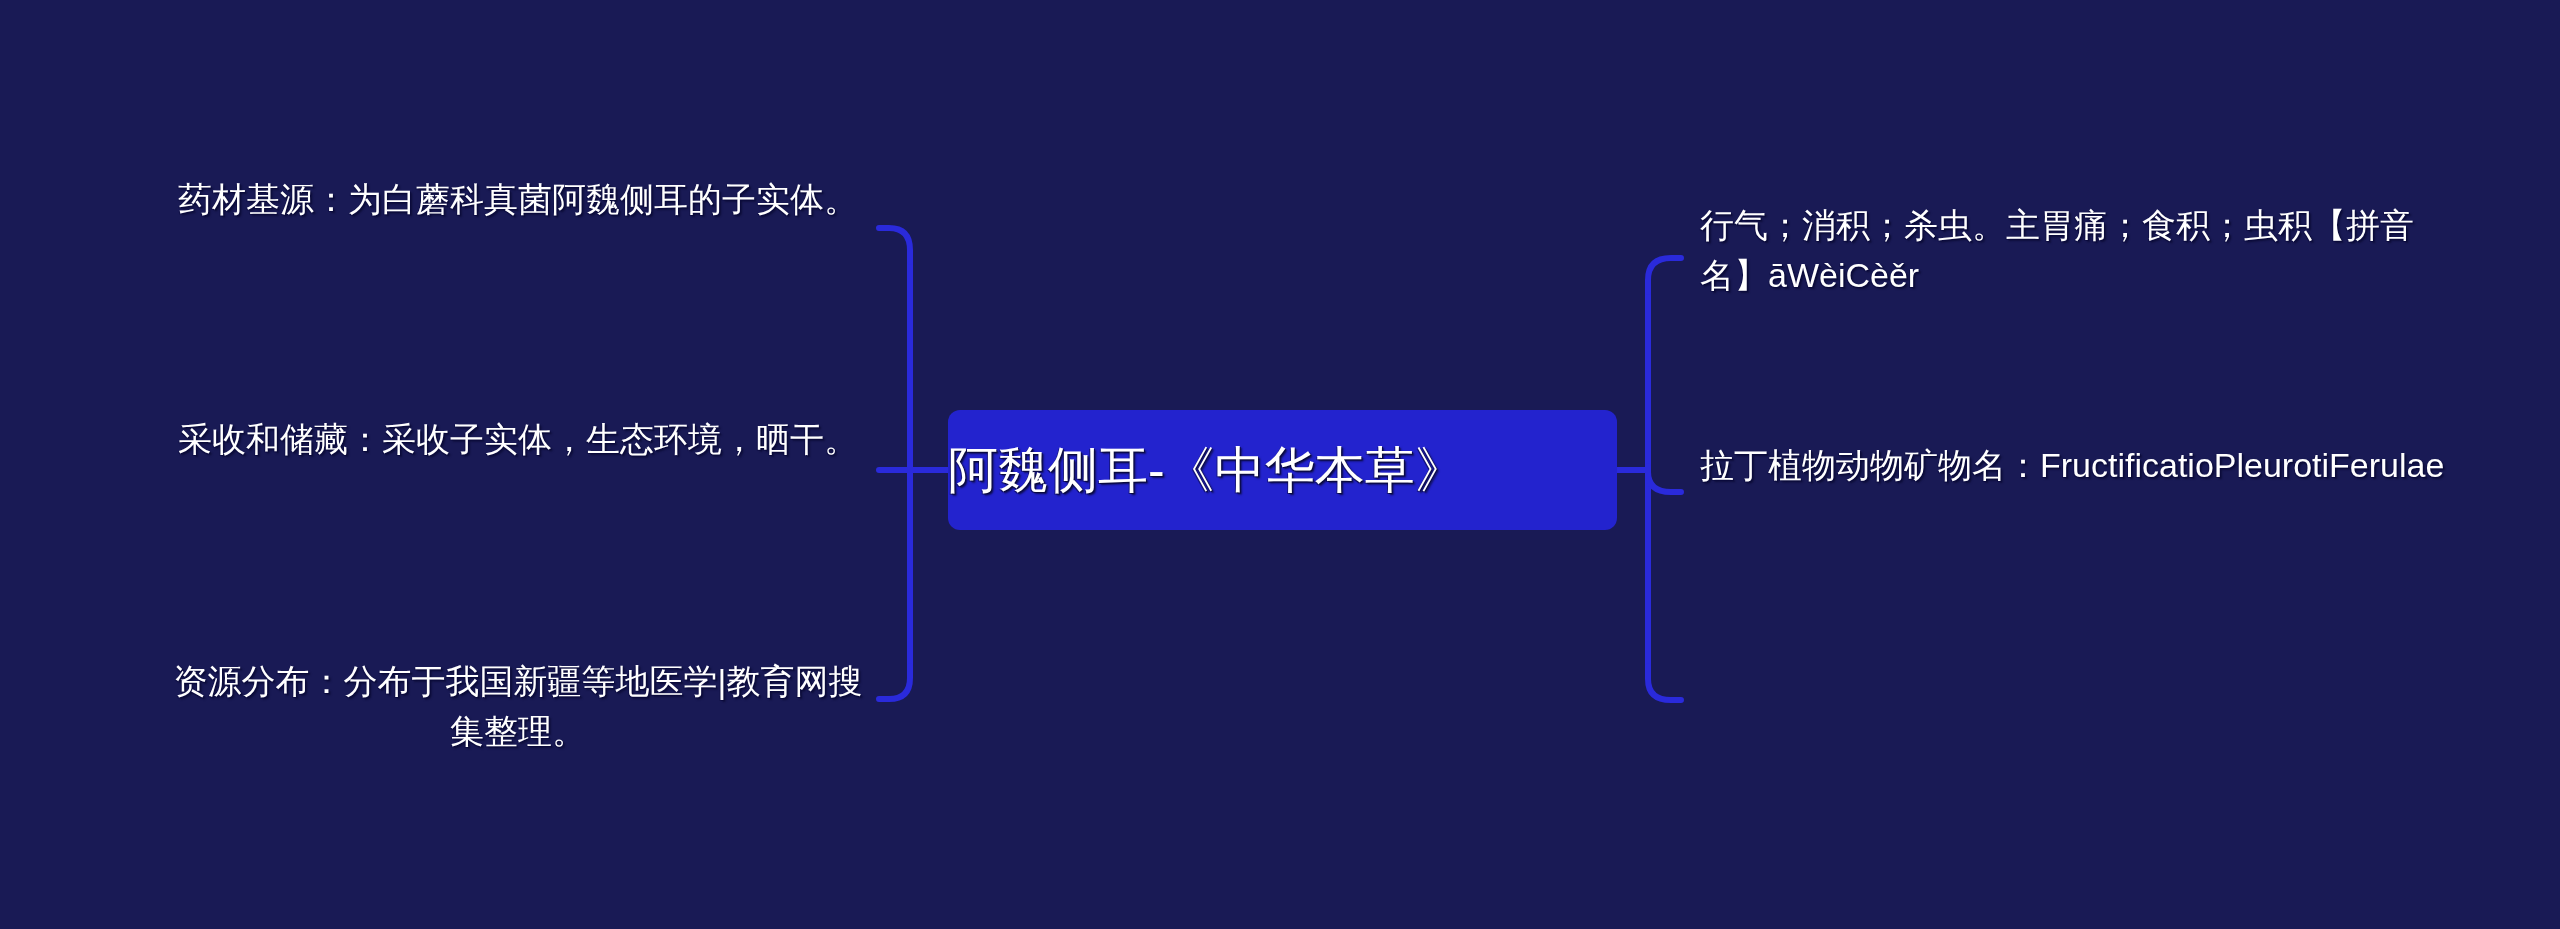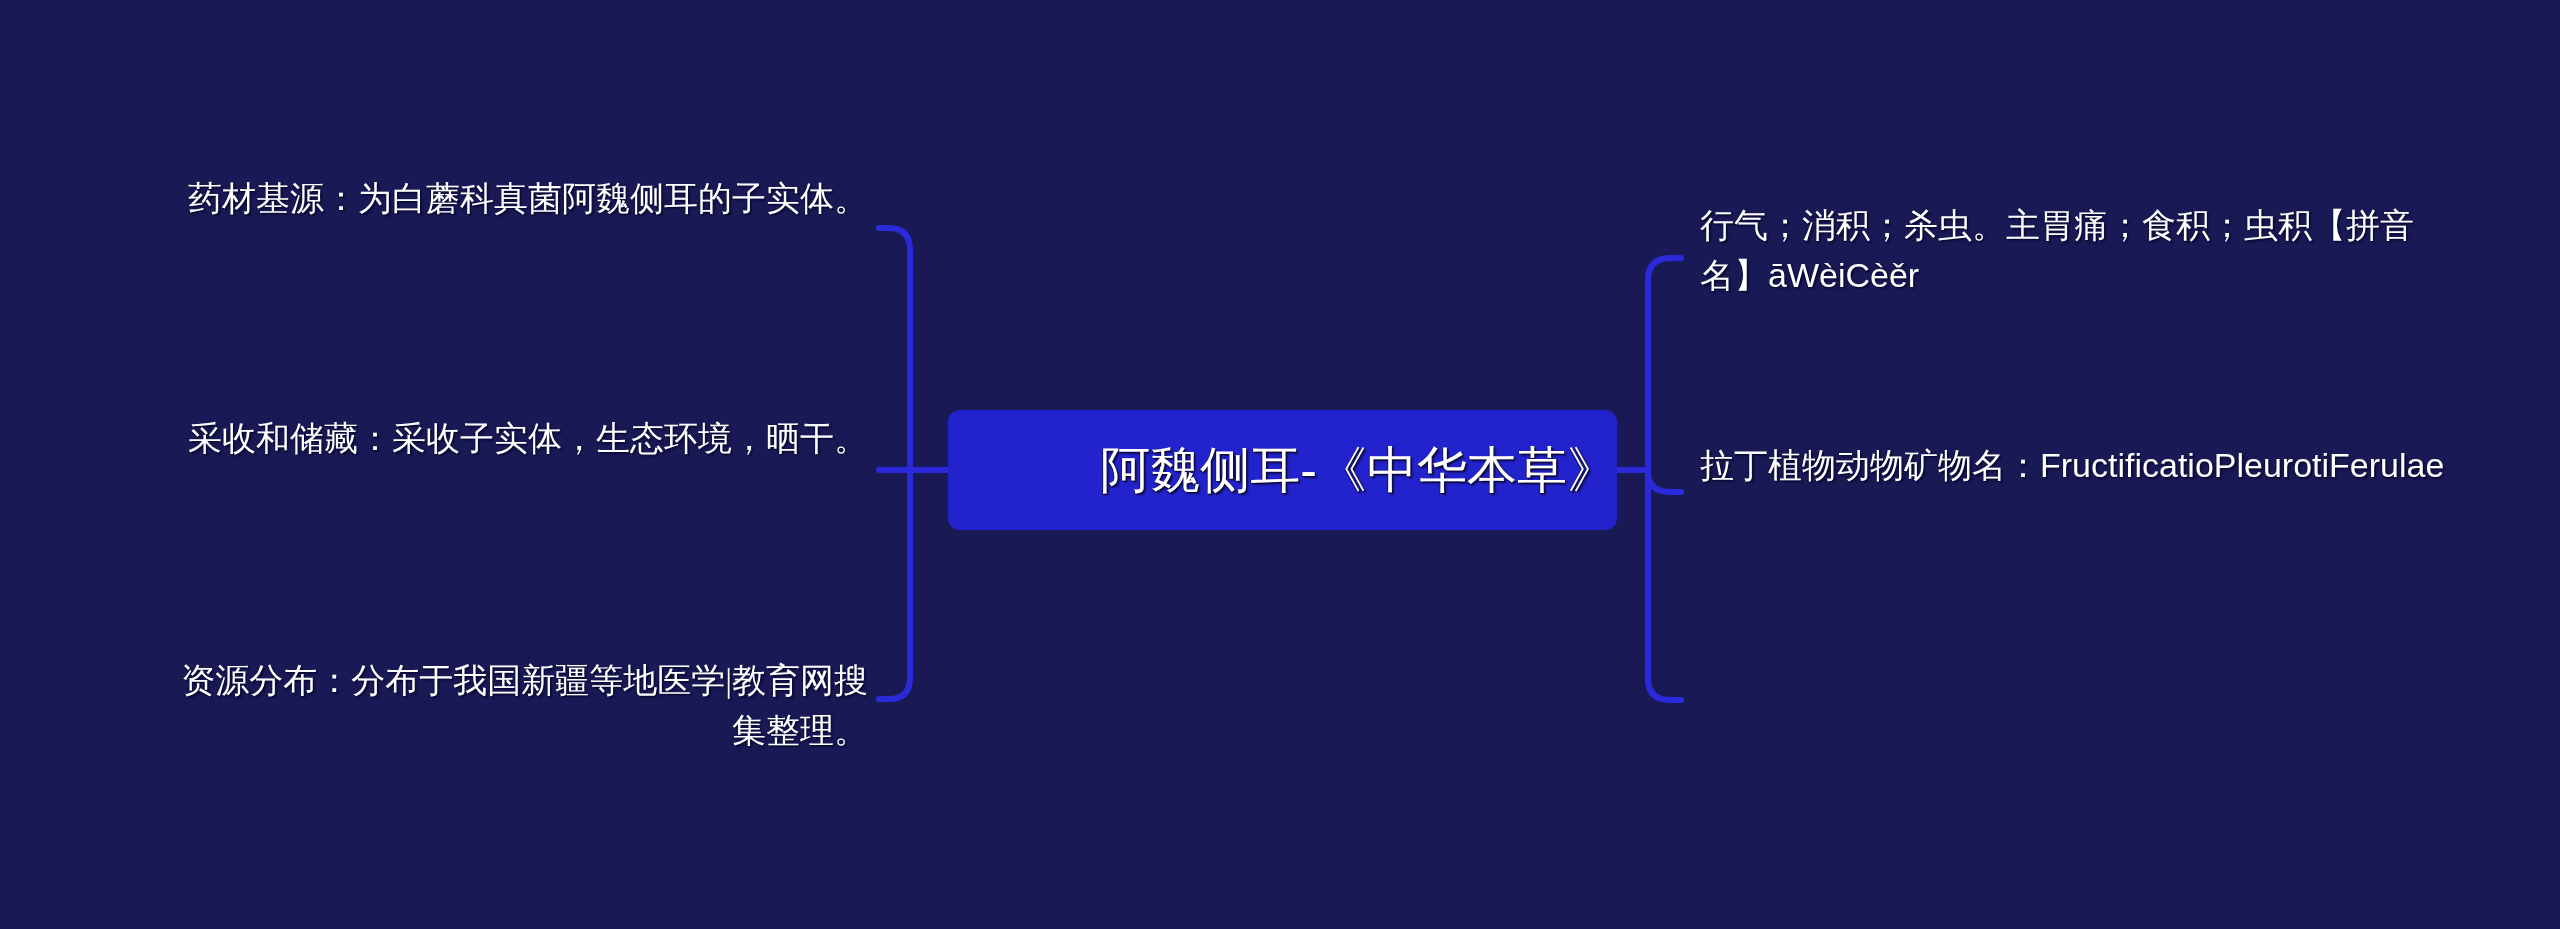--- a/index.html
+++ b/index.html
@@ -31,21 +31,21 @@
   .center-node {
     position: absolute;
     left: 948px;
     top: 410px;
     width: 669px;
     height: 120px;
     background: #2323ce;
     border-radius: 12px;
     display: flex;
     align-items: center;
-    justify-content: flex-end;
+    justify-content: flex-start;
     box-sizing: border-box;
     z-index: 5;
   }
   .center-node .label {
     color: #ffffff;
     font-size: 50px;
     line-height: 1.1;
     font-weight: 400;
     letter-spacing: 0px;
     white-space: nowrap;
@@ -60,21 +60,21 @@
     position: absolute;
     color: #ffffff;
     font-size: 34px;
     line-height: 50px;
     font-weight: 400;
     text-shadow:
        1px  1px 0 rgba(10,10,60,.85),
       -1px  1px 0 rgba(10,10,60,.5),
        2px  2px 2px rgba(8,8,46,.75);
   }
-  .branch.left  { text-align: right; font-family: Liberation Serif, serif; }
+  .branch.left  { text-align: center; }
   .branch.right { text-align: left; }
 
   
   #branch-l0 { left: 168px; top: 174px; width: 700px; }
   #branch-l1 { left: 168px; top: 414px; width: 700px; }
   #branch-l2 { left: 168px; top: 644px; width: 700px; margin-top: 12px; }
 
   
   #branch-r0 { left: 1700px; top: 200px; width: 720px; }
   #branch-r1 { left: 1700px; top: 440px; width: 745px; }

